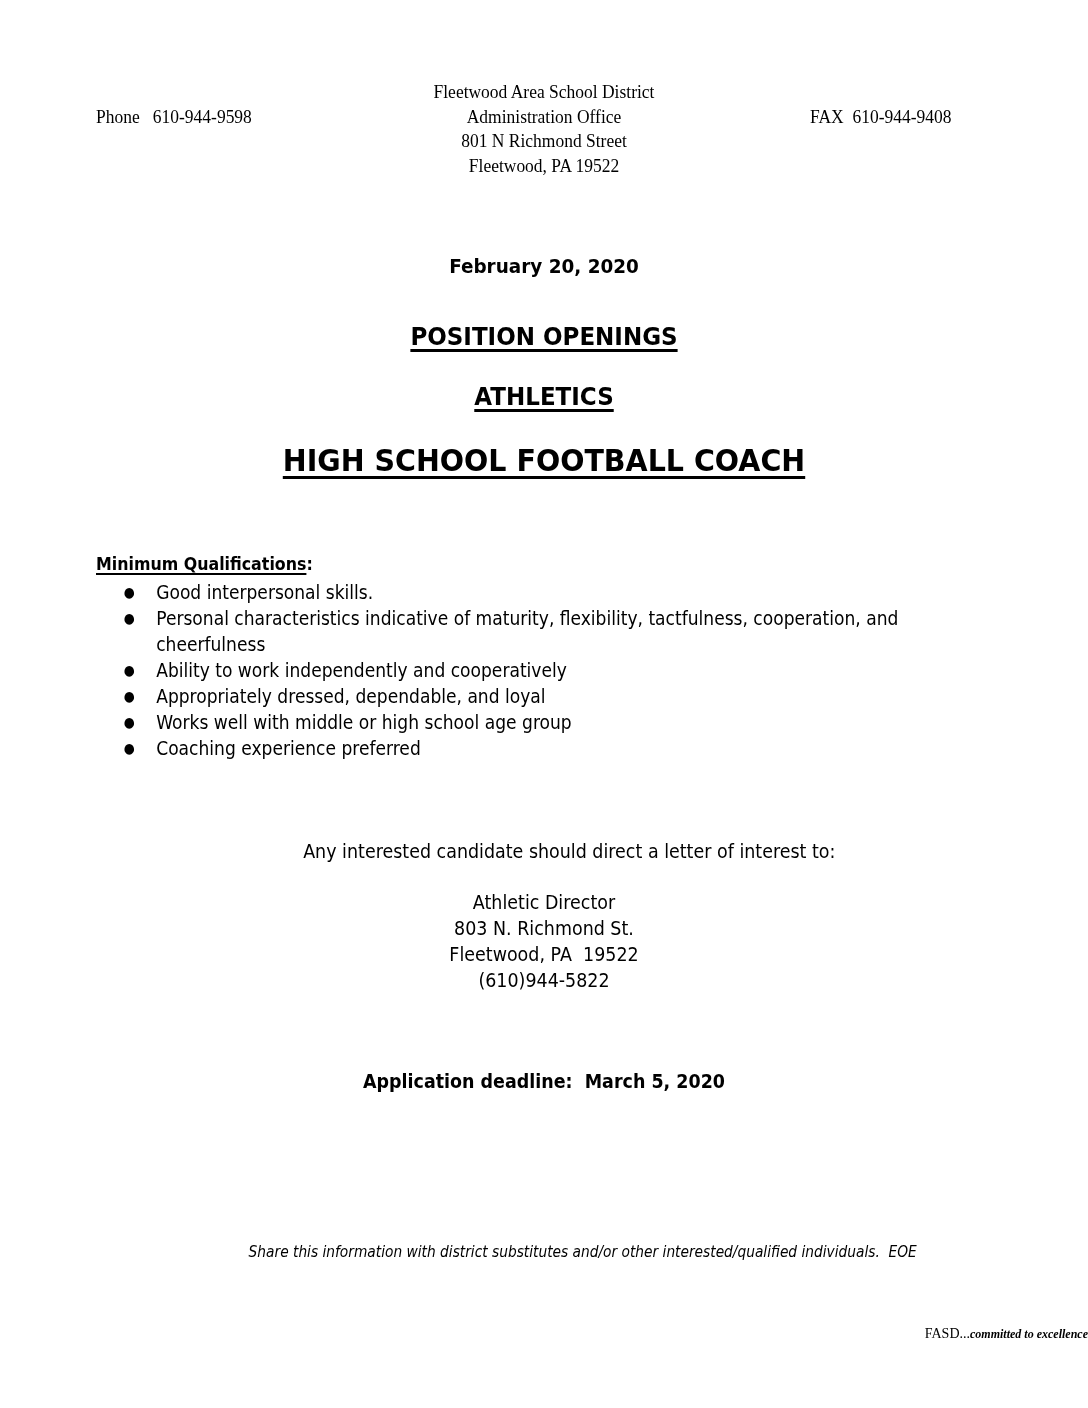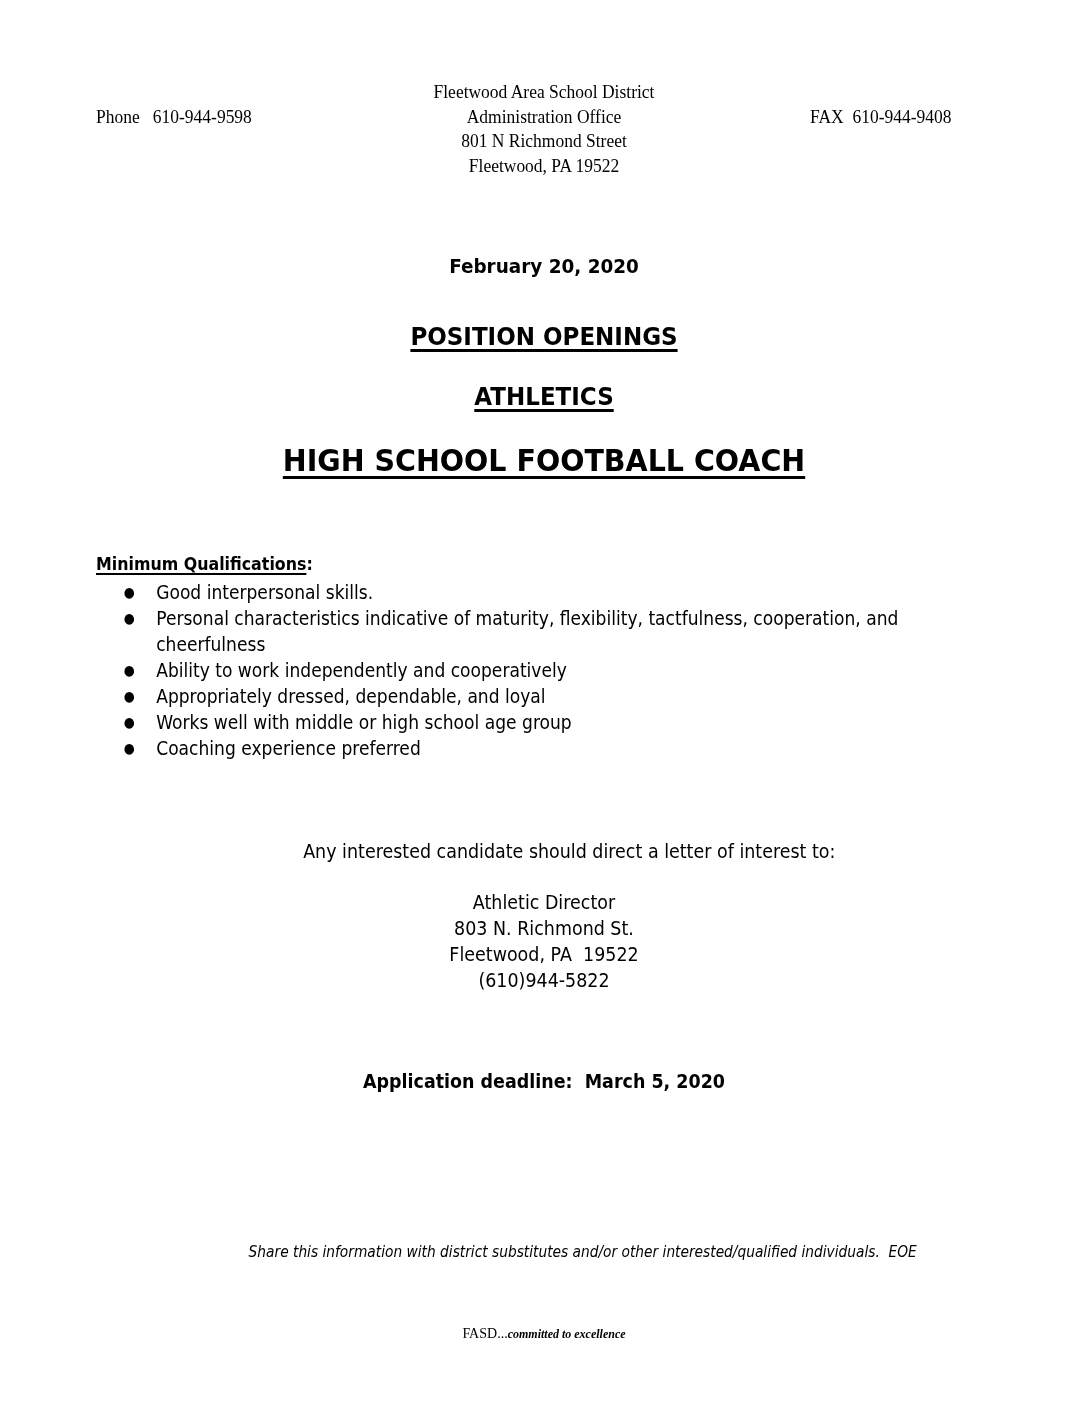--- a/index.html
+++ b/index.html
@@ -22,21 +22,21 @@
   .qual-list { left: 122px; top: 579px; width: 880px; margin: 0; padding: 0; list-style: none; font-family: "DejaVu Sans", sans-serif; font-size: 19px; line-height: 26px; }
   .qual-list li { position: relative; padding-left: 38px; transform: scaleX(0.9); transform-origin: left center; width: 940px; }
   .qual-list li .bullet { position: absolute; left: 2px; top: 0; font-size: 14px; }
 
   .body { font-family: "DejaVu Sans", sans-serif; font-size: 19px; transform: scaleX(0.92); }
   .interest { left: 0; width: 1088px; top: 840px; text-align: center; padding-left: 55px; box-sizing: border-box; }
   .addr { left: 0; width: 1088px; top: 889px; text-align: center; line-height: 26px; }
   .deadline { left: 0; width: 1088px; top: 1070px; font-family: "DejaVu Sans", sans-serif; font-weight: bold; font-size: 19px; text-align: center; transform: scaleX(0.92); }
 
   .share { left: 0; width: 1088px; top: 1242px; font-family: "DejaVu Sans", sans-serif; font-style: italic; font-size: 16px; text-align: center; padding-left: 90px; box-sizing: border-box; transform: scaleX(0.86); }
-  .motto { left: 0; width: 1088px; top: 1326px; text-align: center; font-family: "Liberation Serif", serif; font-size: 14px; }
+  .motto { left: 0; width: 1088px; top: 1326px; text-align: right; font-family: "Liberation Serif", serif; font-size: 14px; }
   .motto i { font-size: 12px; font-weight: bold; }
 </style>
 </head>
 <body>
 
 <div class="abs hdr hdr-center">
   <div>Fleetwood Area School District</div>
   <div>Administration Office</div>
   <div>801 N Richmond Street</div>
   <div>Fleetwood, PA  19522</div>

